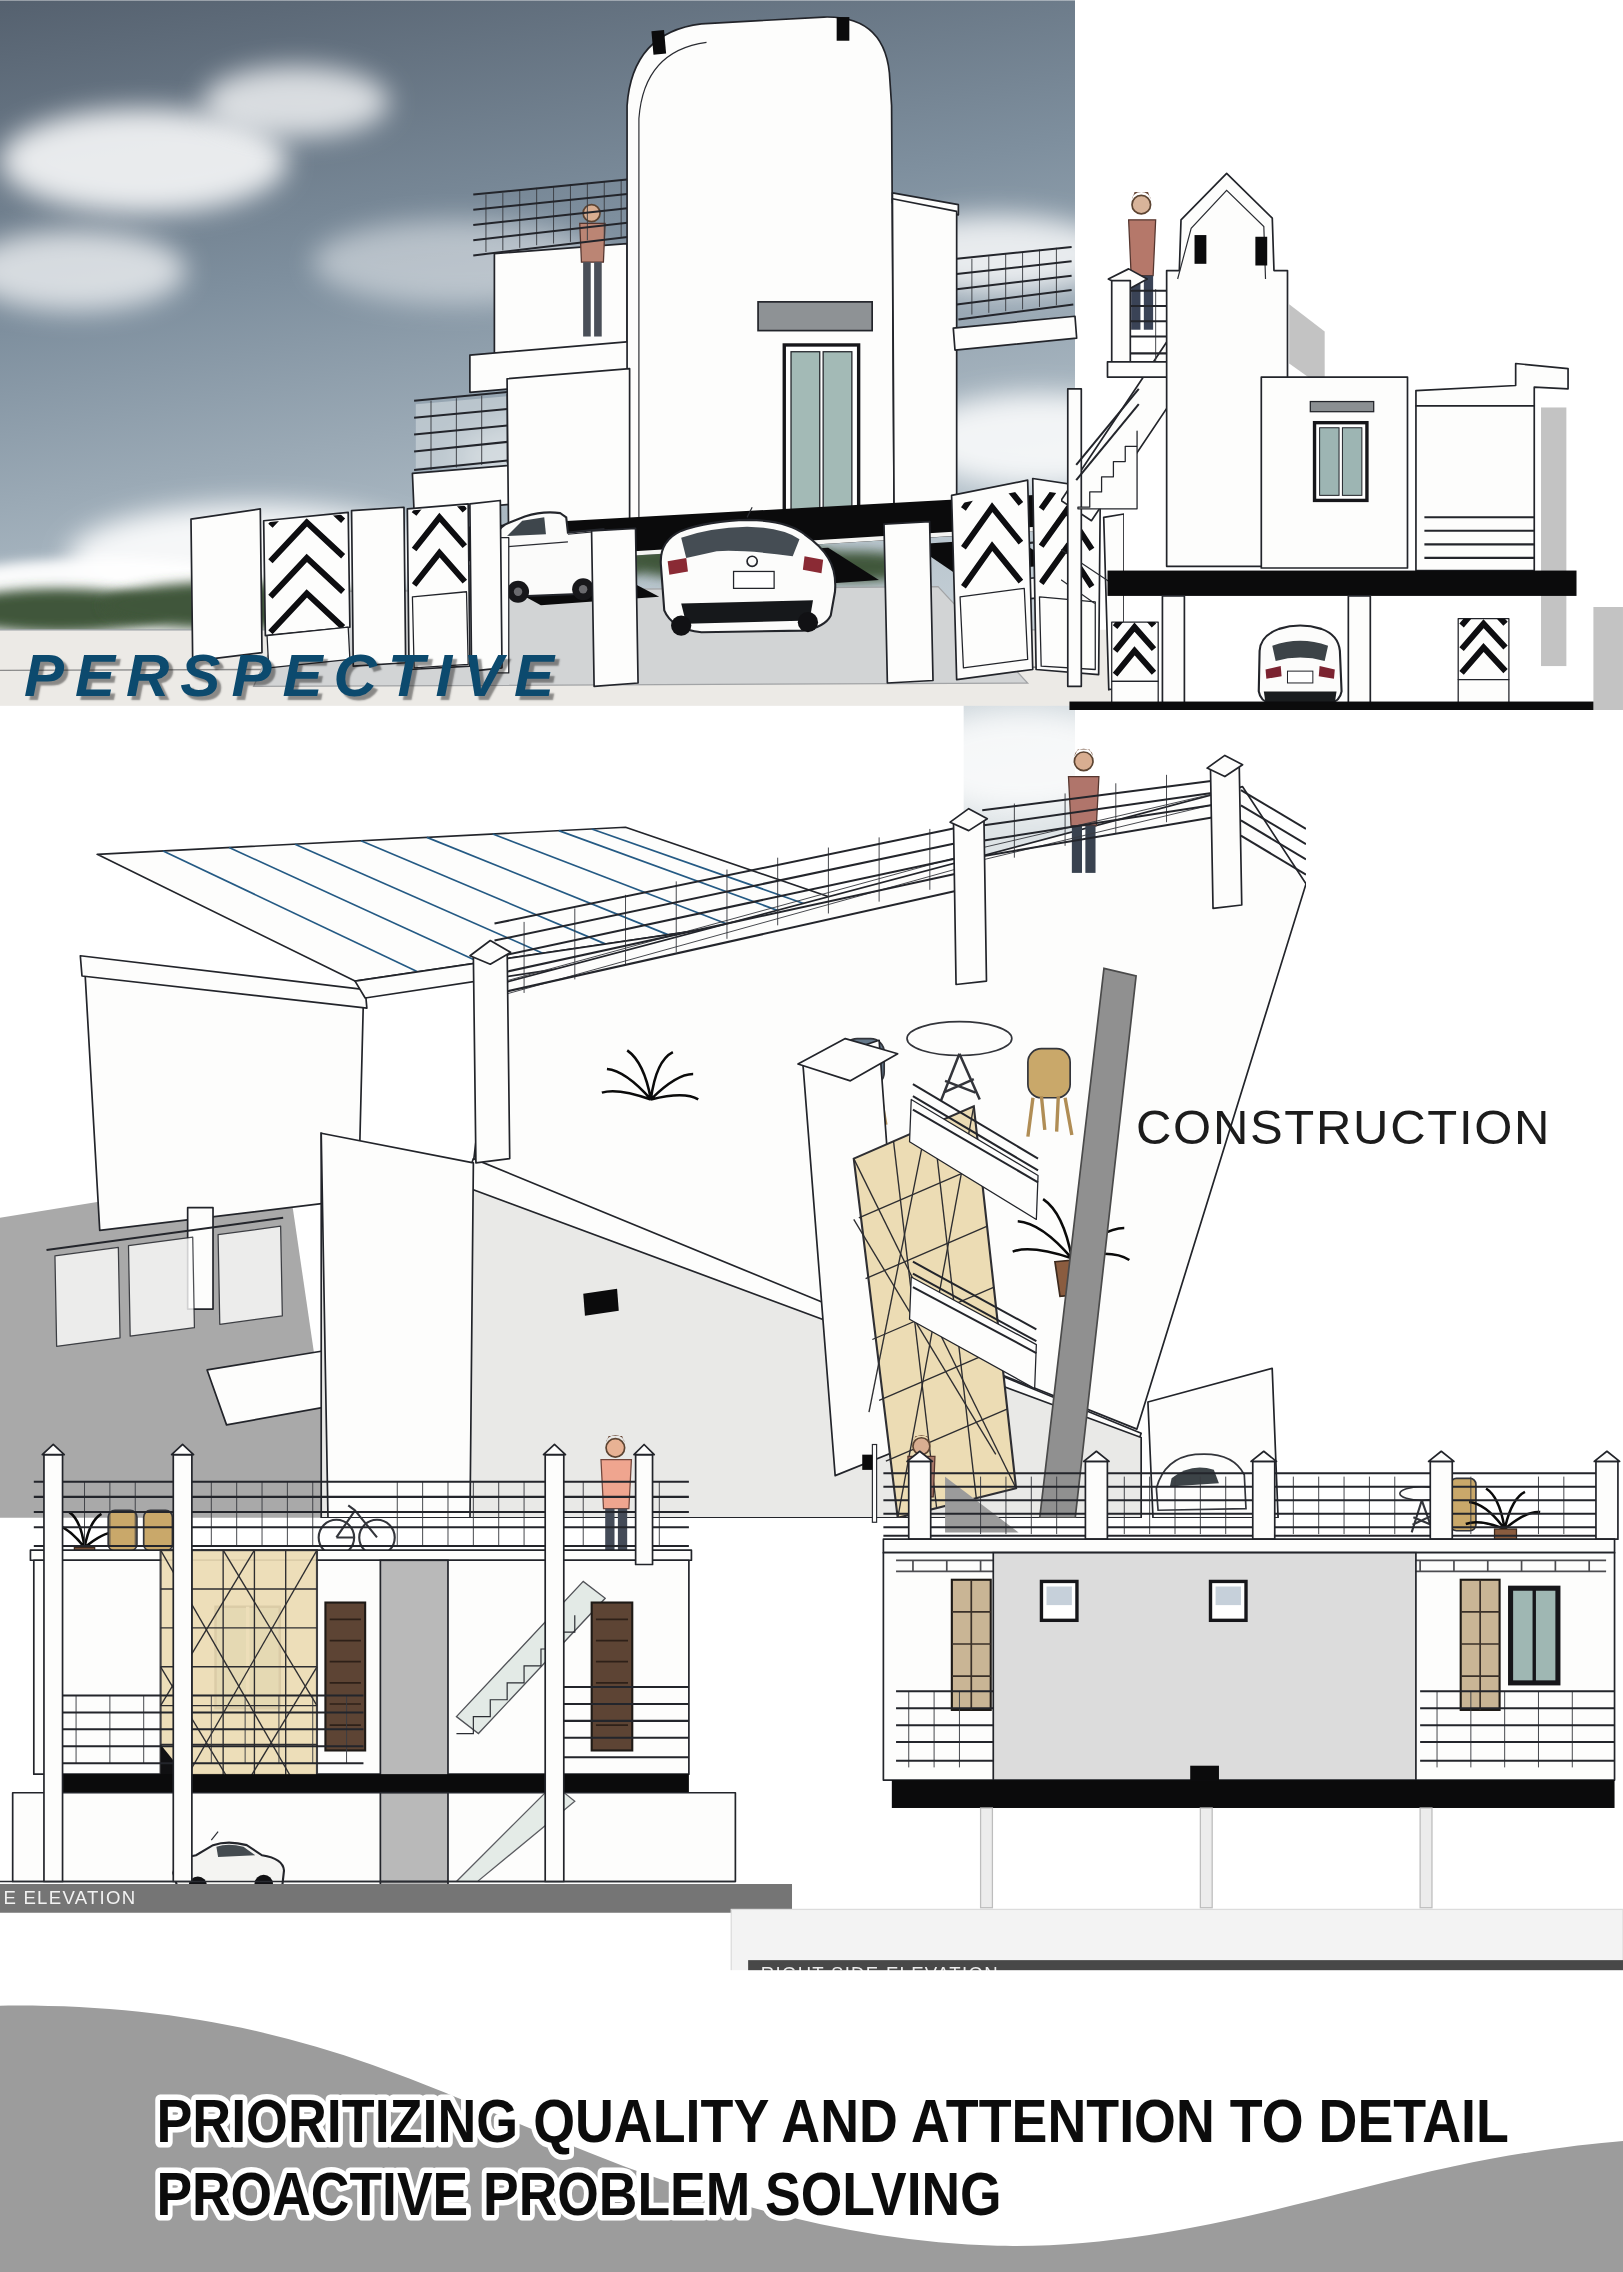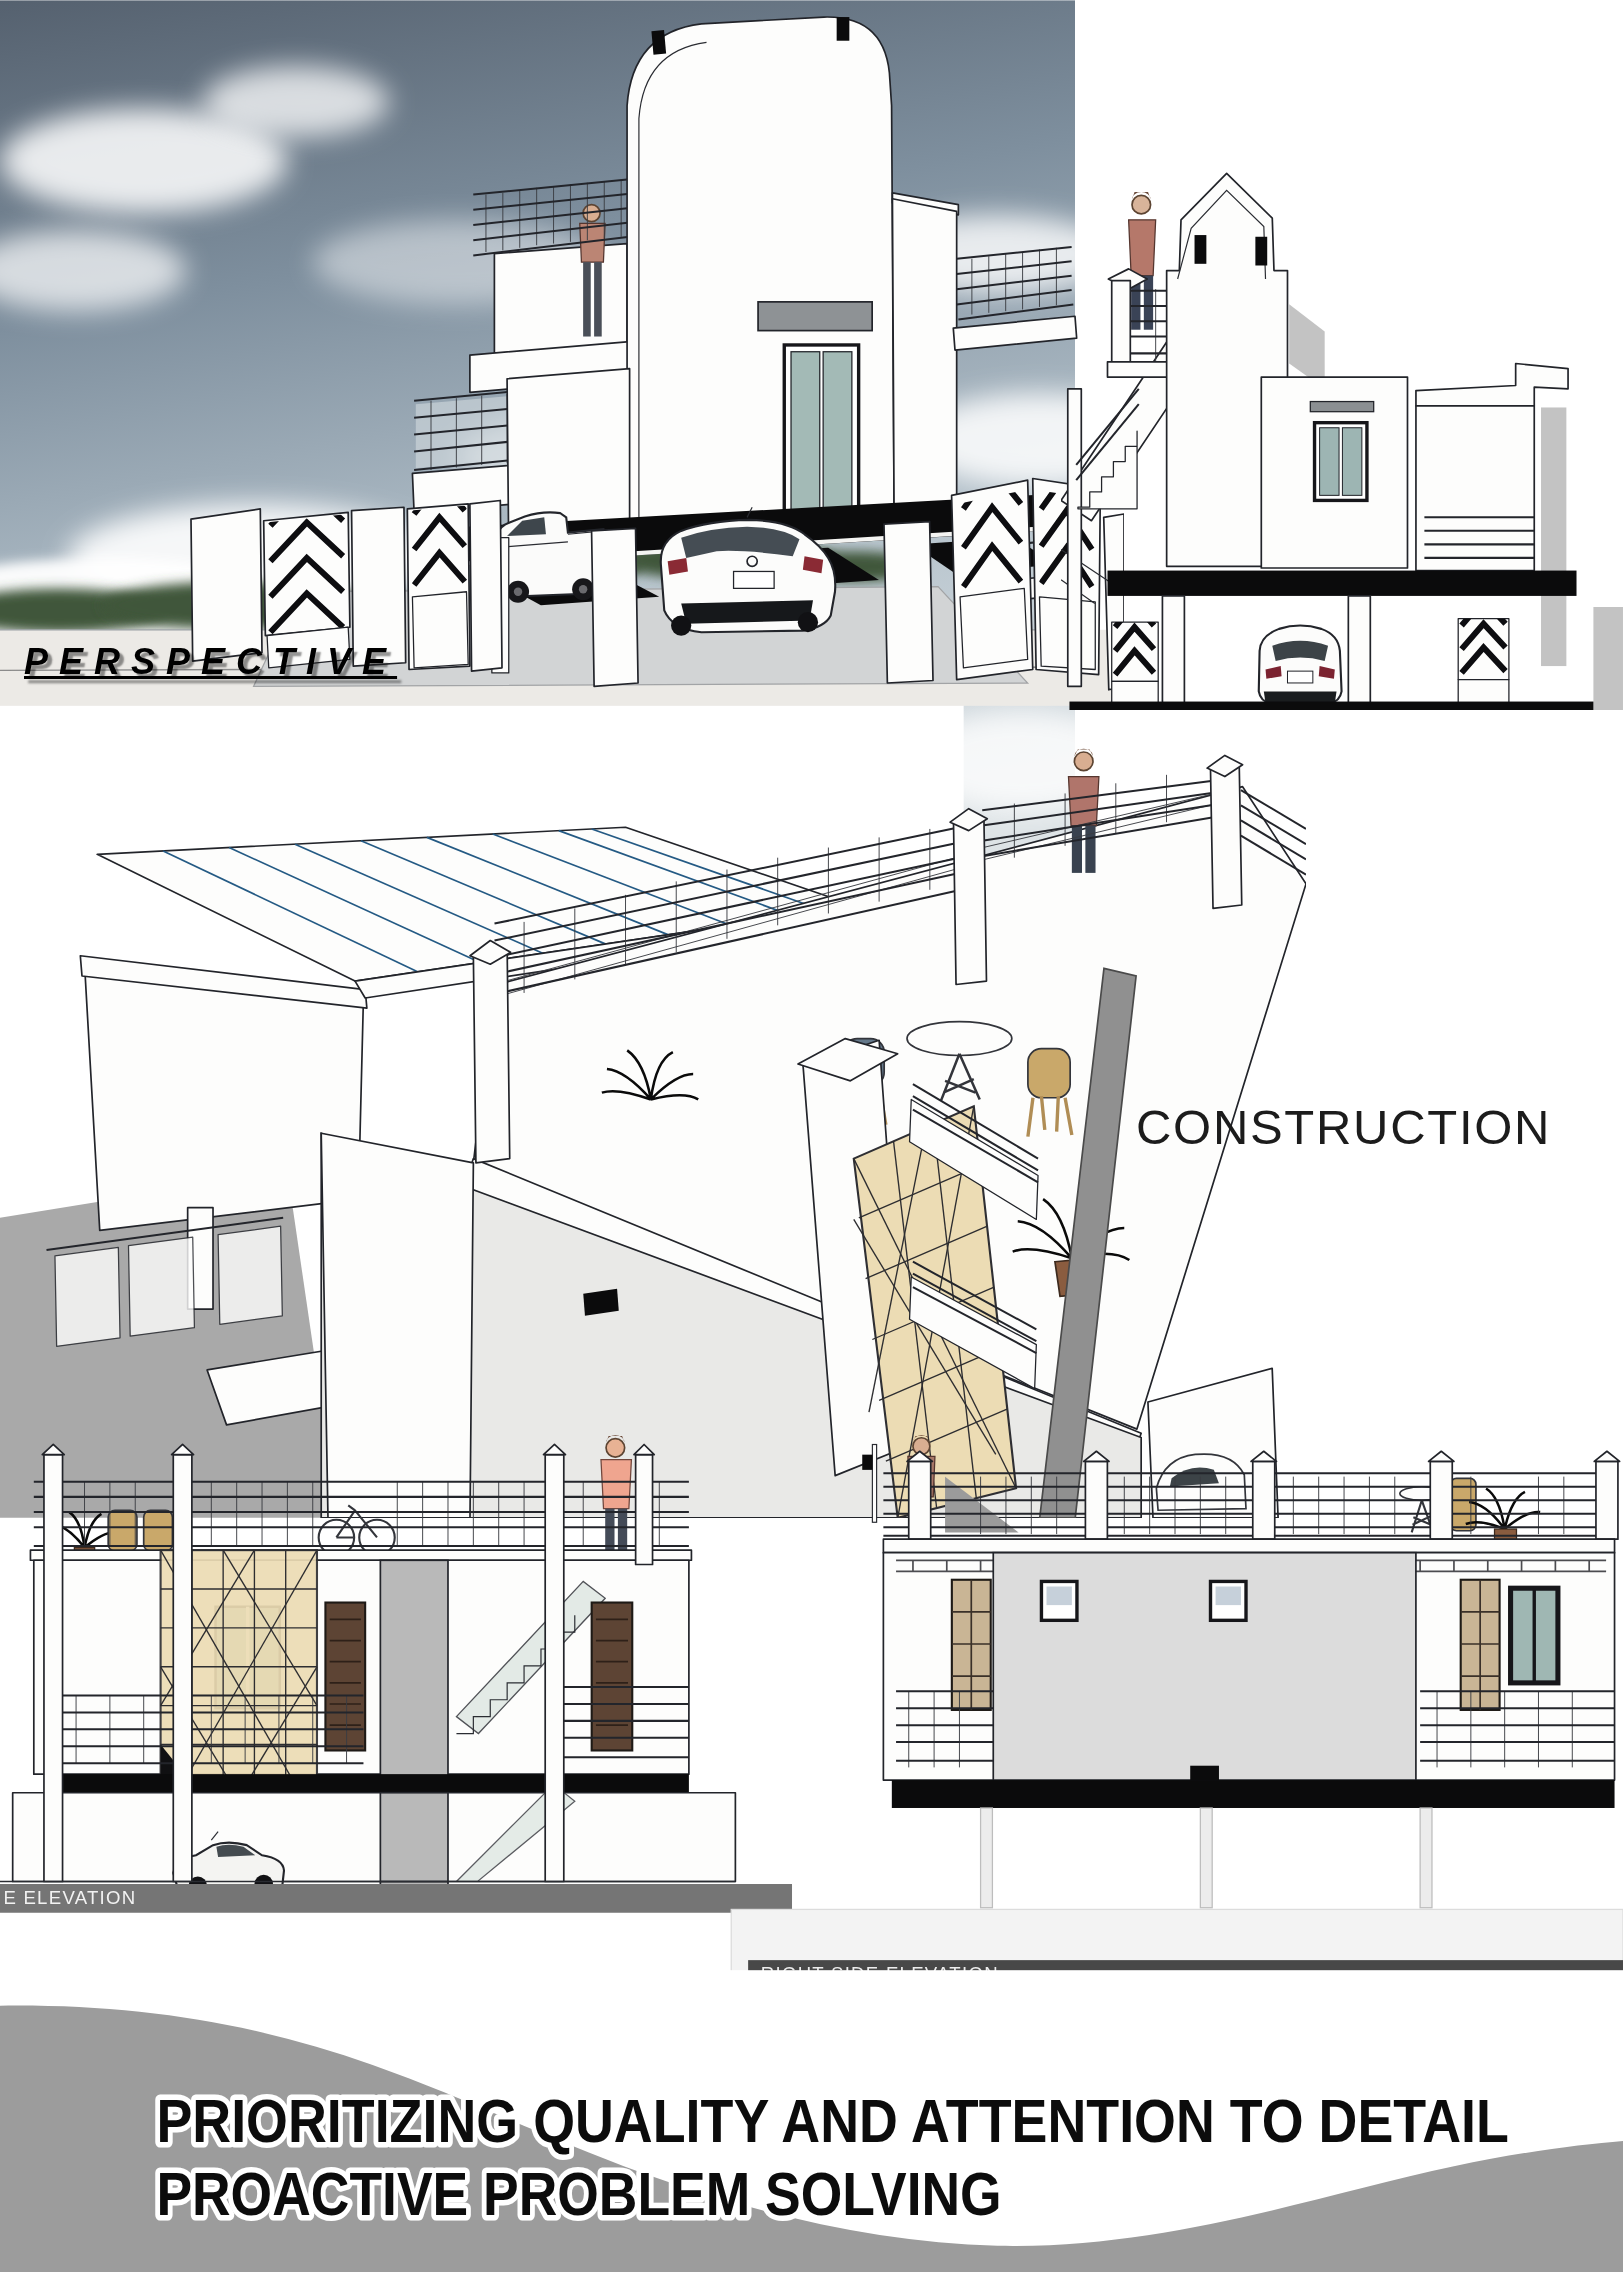--- a/index.html
+++ b/index.html
@@ -8,22 +8,22 @@
   .abs{position:absolute;}
   svg{display:block;}
   svg text{font-family:"Liberation Sans", sans-serif;}
   .o{stroke:#22242a;stroke-width:2;stroke-linejoin:round;stroke-linecap:round;fill:#fdfdfc;}
   .o15{stroke:#22242a;stroke-width:1.5;stroke-linejoin:round;fill:#fdfdfc;}
   .ln{stroke:#2a2c32;stroke-width:1.4;fill:none;}
   .rail{stroke:#23252b;stroke-width:2.4;fill:none;}
   .bal{stroke:#3a3c42;stroke-width:1.1;fill:none;}
   .chev{stroke:#0d0d10;stroke-width:7;fill:none;stroke-linejoin:miter;}
   .lat{stroke:#2d2d30;stroke-width:1.6;fill:none;}
-  .perspective-label{font-style:italic;font-weight:800;font-size:36px;letter-spacing:11px;color:#000000;
-     text-shadow:4.2px 4.2px 1.7px rgba(20,20,20,0.45);white-space:nowrap;text-decoration:underline;}
+  .perspective-label{font-style:italic;font-weight:800;font-size:60px;letter-spacing:11px;color:#0c4a6e;
+     text-shadow:4.2px 4.2px 1.7px rgba(20,20,20,0.45);white-space:nowrap;}
   .brand-main{font-weight:800;font-size:64px;letter-spacing:-0.8px;color:#161616;white-space:nowrap;}
   .brand-sub{font-weight:400;font-size:49px;letter-spacing:1.7px;color:#1c1c1c;white-space:nowrap;}
 </style>
 </head>
 <body>
 
 <div class="board">
 
   <svg class="abs" style="left:0;top:0" width="1075" height="960" viewBox="0 0 1272 1135">
     <defs>

